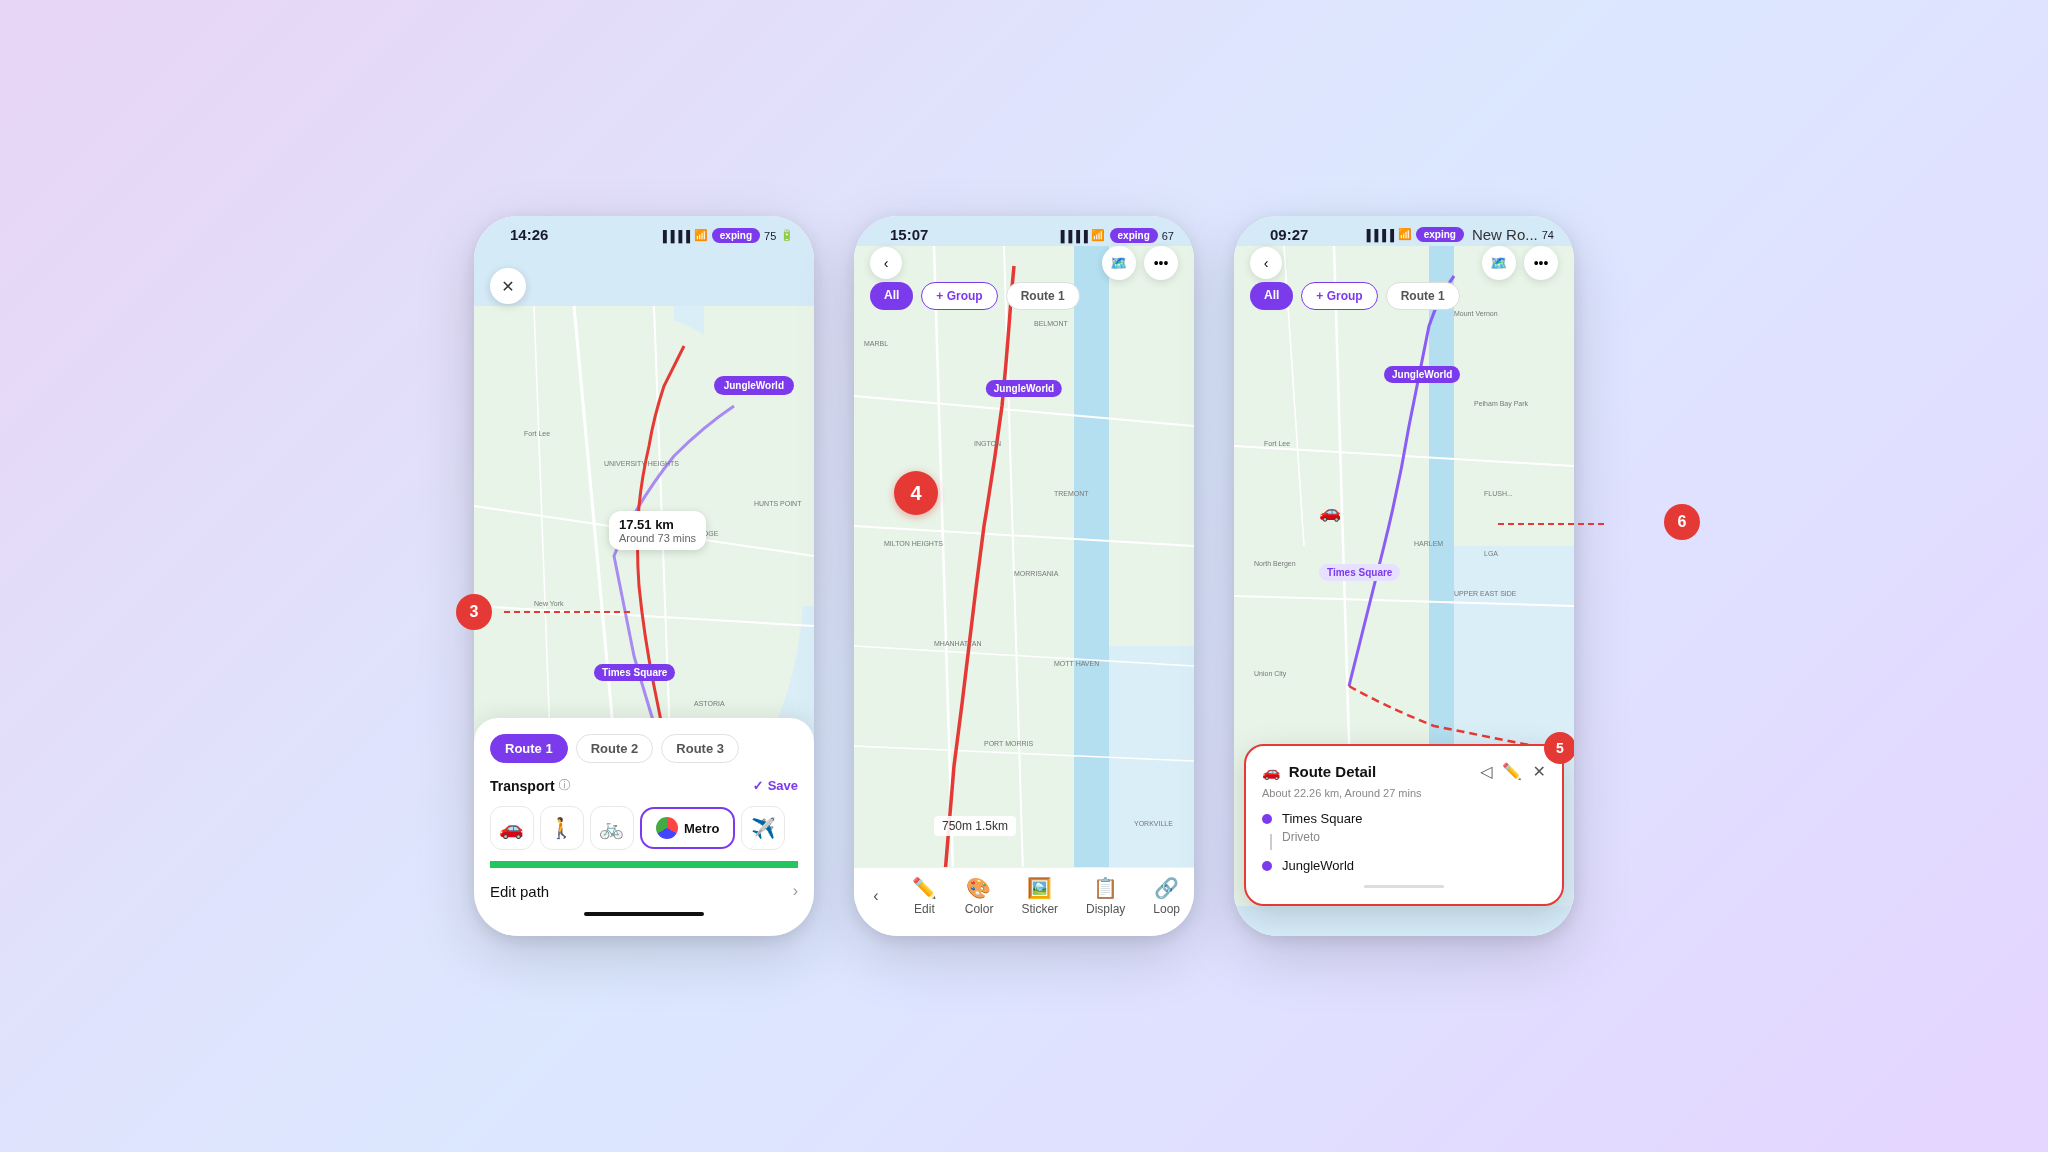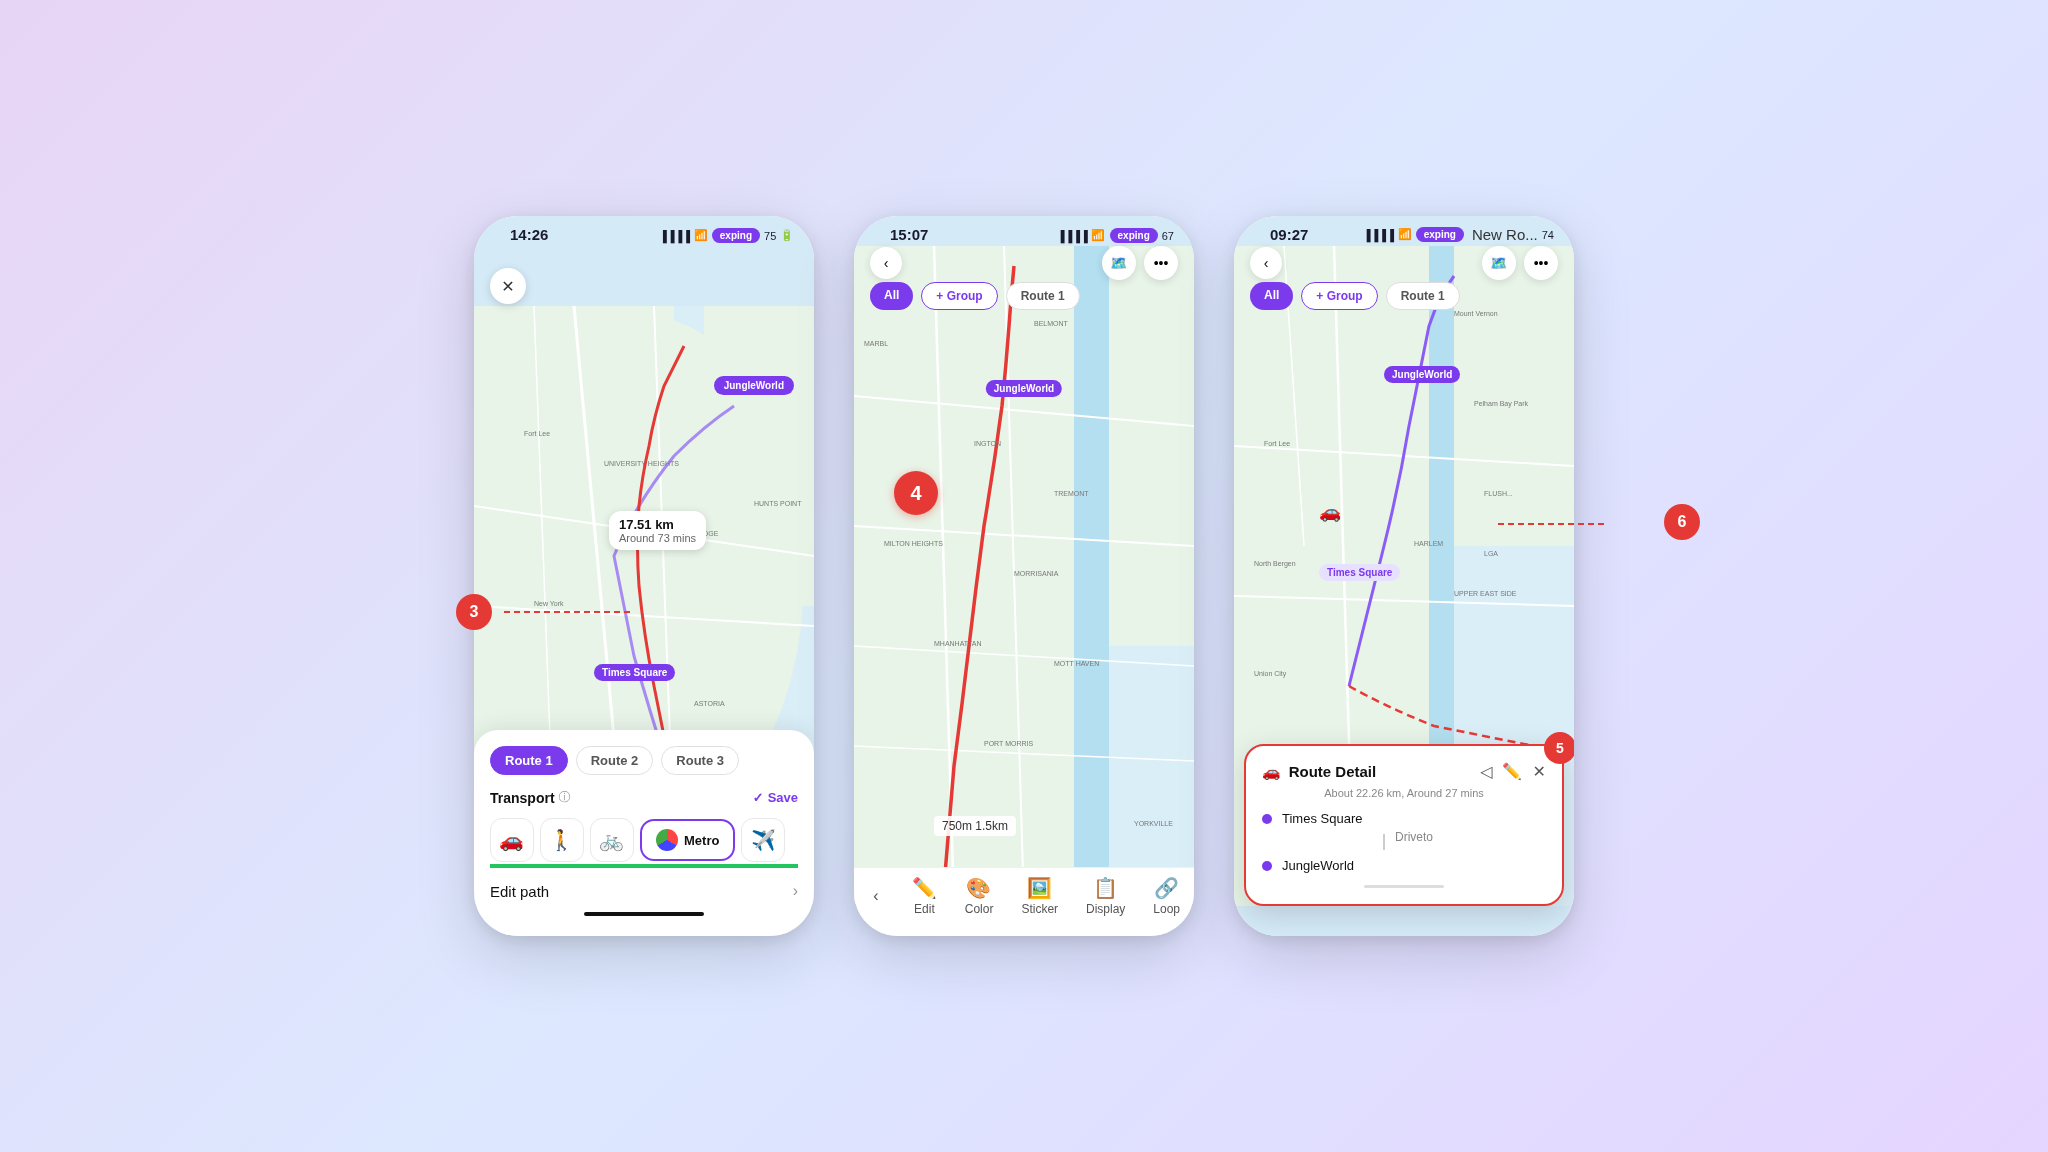--- a/index.html
+++ b/index.html
@@ -217,22 +217,22 @@
       width: 22px;
       height: 22px;
       border-radius: 50%;
       background: conic-gradient(#ff4444 0deg 120deg, #4444ff 120deg 240deg, #44aa44 240deg 360deg);
     }
     .edit-path-row {
       display: flex;
       align-items: center;
       justify-content: space-between;
       padding: 14px 0 4px;
-      border-top: 4px solid #22c55e;
-      margin-top: 2px;
+      border-top: 7px solid #22c55e;
+      margin-top: 11px;
       cursor: pointer;
     }
     .edit-path-label {
       font-size: 15px;
       font-weight: 500;
       color: #111;
     }
     .chevron-right {
       color: #999;
       font-size: 16px;
@@ -464,21 +464,20 @@
     }
     .rd-action-icon {
       font-size: 16px;
       color: #555;
       cursor: pointer;
     }
     .rd-subtitle {
       font-size: 11px;
       color: #888;
       margin-bottom: 12px;
-      text-align: center;
     }
     .rd-waypoint {
       display: flex;
       align-items: center;
       gap: 10px;
       margin-bottom: 8px;
       font-size: 13px;
       color: #111;
     }
     .waypoint-dot {
@@ -834,21 +833,21 @@
           <span class="rd-action-icon">✕</span>
         </div>
       </div>
 
       <div class="rd-subtitle">About 22.26 km, Around 27 mins</div>
 
       <div class="rd-waypoint">
         <div class="waypoint-dot"></div>
         <span>Times Square</span>
       </div>
-      <div style="display:flex;align-items:flex-start;gap:10px;margin-bottom:8px;padding-left:4px;justify-content:center;">
+      <div style="display:flex;align-items:flex-start;gap:10px;margin-bottom:8px;padding-left:4px;">
         <div class="waypoint-line"></div>
         <span style="font-size:12px;color:#888;margin-top:-4px;">Driveto</span>
       </div>
       <div class="rd-waypoint">
         <div class="waypoint-dot"></div>
         <span>JungleWorld</span>
       </div>
 
       <div class="rd-home-indicator"></div>
     </div>

